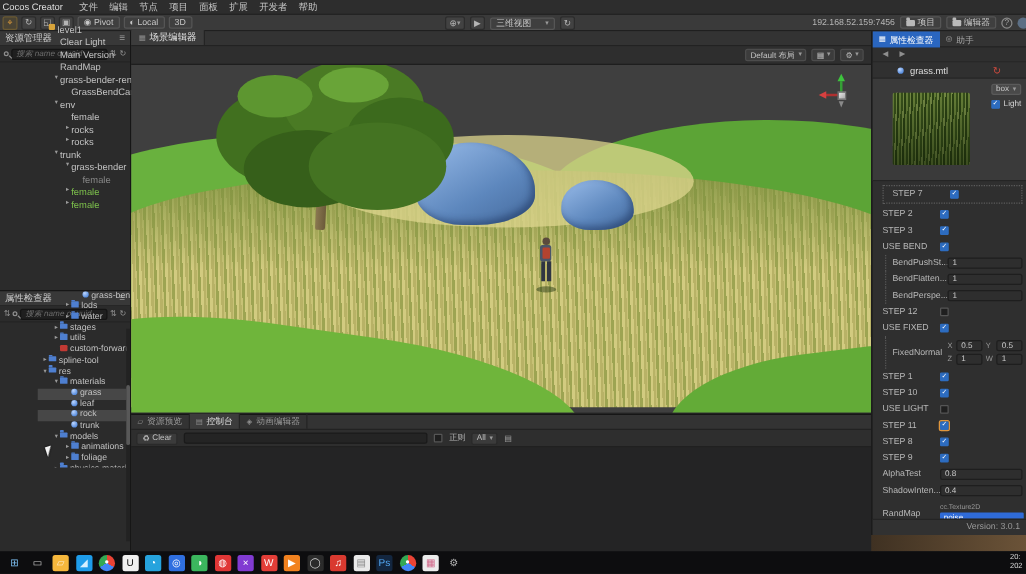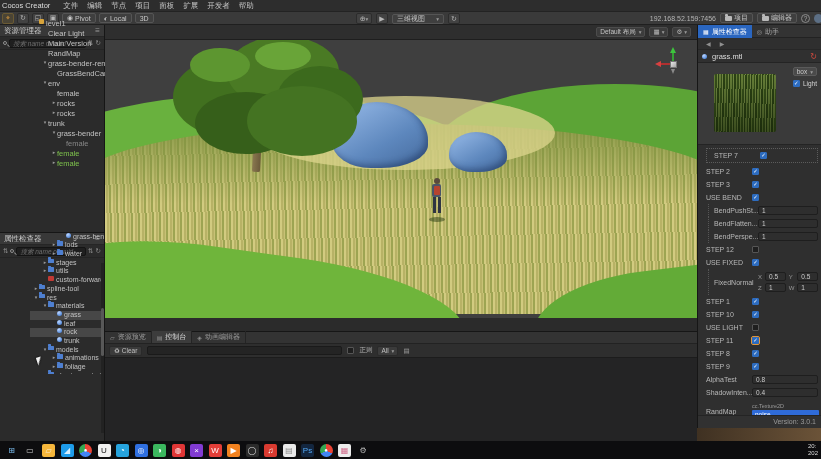--- a/index.html
+++ b/index.html
@@ -112,21 +112,21 @@
 .cb.checked{background:#2d6cc0;border-color:#2d6cc0}
 .cb.focused{outline:1px solid #e0963c}
 
 
 .inspector{left:697px;top:25px;width:124px;height:403px;background:#2f2f2f;border-left:1px solid #161616;overflow:hidden}
 .itabs{height:13px;background:#333;border-bottom:1px solid #222;display:flex}
 .itab{height:13px;display:flex;align-items:center;gap:3px;padding:0 5px;font-size:7px;color:#a5a5a5}
 .itab.active{background:#2a66c0;color:#fff}
 .itab .ticon{font-size:6px}
 .inav{height:12px;display:flex;align-items:center;gap:9px;padding-left:8px;color:#8f8f8f;font-size:6px;border-bottom:1px solid #272727}
-.iname{height:13px;display:flex;align-items:center;gap:3px;padding:0 4px;background:#303030;border-bottom:1px solid #242424;font-size:7.5px;color:#ddd}
+.iname{height:13px;display:flex;align-items:center;gap:3px;padding:0 20px;background:#303030;border-bottom:1px solid #242424;font-size:7.5px;color:#ddd}
 .iname .reset{margin-left:auto;color:#cf4a3e;font-size:8px}
 .ipreview{position:relative;height:82px;background:#3a3a3a;border-bottom:1px solid #242424}
 .pthumb{position:absolute;left:16px;top:11px;width:62px;height:58px;background:linear-gradient(180deg,rgba(30,40,12,.25),rgba(15,25,5,.6)),repeating-linear-gradient(92deg,#7d9a46 0 1.5px,#3e5c1e 1.5px 3px,#8fa856 3px 4px,#2f4a16 4px 5.5px);border-radius:2px}
 .pbox{position:absolute;right:4px;top:4px;height:9px;display:flex;align-items:center;gap:3px;background:#4a4a4a;border:1px solid #5a5a5a;border-radius:2px;padding:0 3px;font-size:6.5px;color:#ccc}
 .plight{position:absolute;right:4px;top:17px;display:flex;align-items:center;gap:3px;font-size:6.5px;color:#d5d5d5}
 .props{position:absolute;left:0;right:0;top:121px;bottom:13px;overflow:hidden;padding-top:2px}
 .prow{display:flex;align-items:center;height:13px;padding-left:8px}
 .plabel{width:46px;flex:0 0 46px;font-size:7px;color:#b8b8b8;white-space:nowrap;overflow:hidden}
 .prow.indent{margin-left:10px;border-left:1px dotted #565656;padding-left:5px}
 .prow.indent .plabel{width:44px;flex-basis:44px}
@@ -410,20 +410,26 @@
           <span class="nlabel">physics-material</span>
         </div>
       </div>
     <div class="ascroll">
         <div class="thumb"></div>
       </div>
     <div class="cursor"></div>
   </div>
 
   <div class="abs scene">
+    <div class="tabbar">
+      <div class="tab active">
+        <span class="ticon">▦</span>
+        <span>场景编辑器</span>
+      </div>
+    </div>
     <div class="subbar">
       <span class="sdrop">
         <span>Default 布局</span>
         <span class="caret">▾</span>
       </span>
       <span class="sbtn">
         <span>▦</span>
         <span class="caret">▾</span>
       </span>
       <span class="sbtn">

